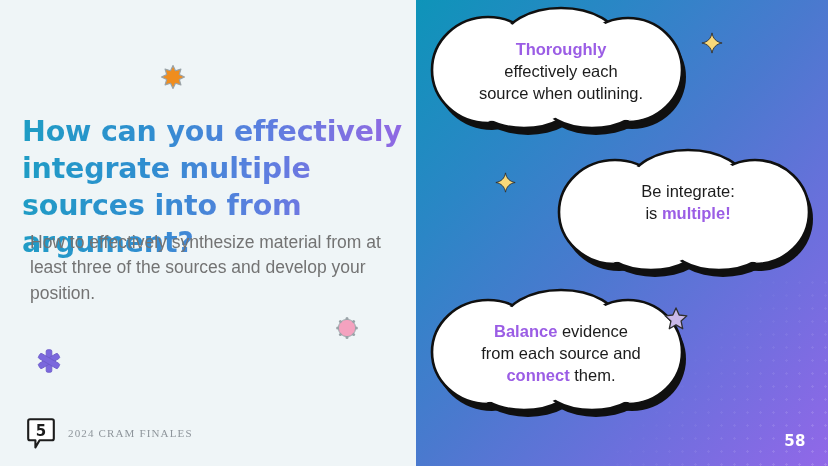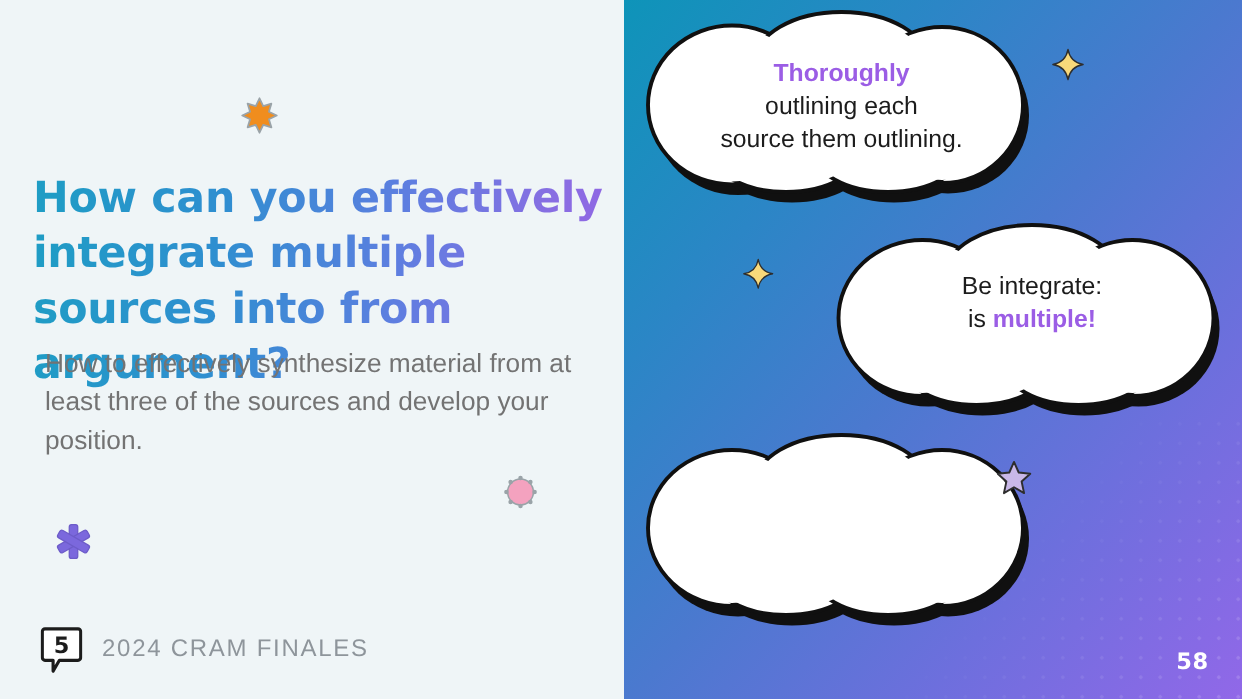--- a/index.html
+++ b/index.html
@@ -64,24 +64,24 @@
     display: flex;
     align-items: center;
     gap: 13px;
   }
   #brand-logo {
     width: 28px;
     height: 30px;
     position: relative;
   }
   #footer-label {
-    font-size: 16px;
+    font-size: 11px;
     letter-spacing: 1.15px;
     color: #8e959b;
-    font-family: Liberation Sans, sans-serif;
+    font-family: Liberation Serif, serif;
     font-weight: normal;
   }
 
   
   .deco { position: absolute; }
 
   
   #right-panel {
     position: absolute;
     left: 416px; top: 0;
@@ -231,22 +231,22 @@
             <ellipse cx="129" cy="36" rx="56" ry="33"></ellipse>
             <ellipse cx="196" cy="62" rx="52" ry="50"></ellipse>
             <ellipse cx="92" cy="90" rx="48" ry="26"></ellipse>
             <ellipse cx="160" cy="90" rx="48" ry="26"></ellipse>
             <rect x="40" y="26" width="170" height="72"></rect>
           </g>
         </g>
       </svg>
       <div class="cloud-text" style="top:31px;">
           <div><span class="hl">Thoroughly</span></div>
-          <div><span>outlining each</span></div>
-          <div><span>source them outlining.</span></div>
+          <div><span>effectively each</span></div>
+          <div><span>source when outlining.</span></div>
         </div>
     </div>
 
     <div class="cloud" style="left:141px;top:150px;width:262px;height:132px;">
       <svg width="262" height="132" viewBox="0 0 262 132" aria-hidden="true">
         <g transform="translate(4,7)">
           <g fill="#101010">
             <ellipse cx="58" cy="62" rx="56" ry="52"></ellipse>
             <ellipse cx="131" cy="34" rx="58" ry="34"></ellipse>
             <ellipse cx="198" cy="62" rx="54" ry="52"></ellipse>
@@ -300,20 +300,25 @@
           <g fill="#ffffff">
             <ellipse cx="58" cy="62" rx="54" ry="50"></ellipse>
             <ellipse cx="131" cy="36" rx="56" ry="33"></ellipse>
             <ellipse cx="198" cy="62" rx="52" ry="50"></ellipse>
             <ellipse cx="94" cy="90" rx="48" ry="26"></ellipse>
             <ellipse cx="162" cy="90" rx="48" ry="26"></ellipse>
             <rect x="42" y="26" width="170" height="72"></rect>
           </g>
         </g>
       </svg>
+      <div class="cloud-text" style="top:31px;">
+          <div><span class="hl">Balance</span><span> evidence</span></div>
+          <div><span>from each source and</span></div>
+          <div><span class="hl">connect</span><span> them.</span></div>
+        </div>
 
       <span class="deco" style="left:233px;top:16px;">
         <svg width="26" height="26" viewBox="0 0 24 24" aria-hidden="true">
           <path d="M12 1.8 L14.9 8.3 L22 9.1 L16.7 13.9 L18.2 21 L12 17.4 L5.8 21 L7.3 13.9 L2 9.1 L9.1 8.3 Z" fill="#C9B8E8" stroke="#2e2e2e" stroke-width="1.2" stroke-linejoin="round"></path>
         </svg>
       </span>
     </div>
 
     <div id="page-number">58</div>
   </div>

